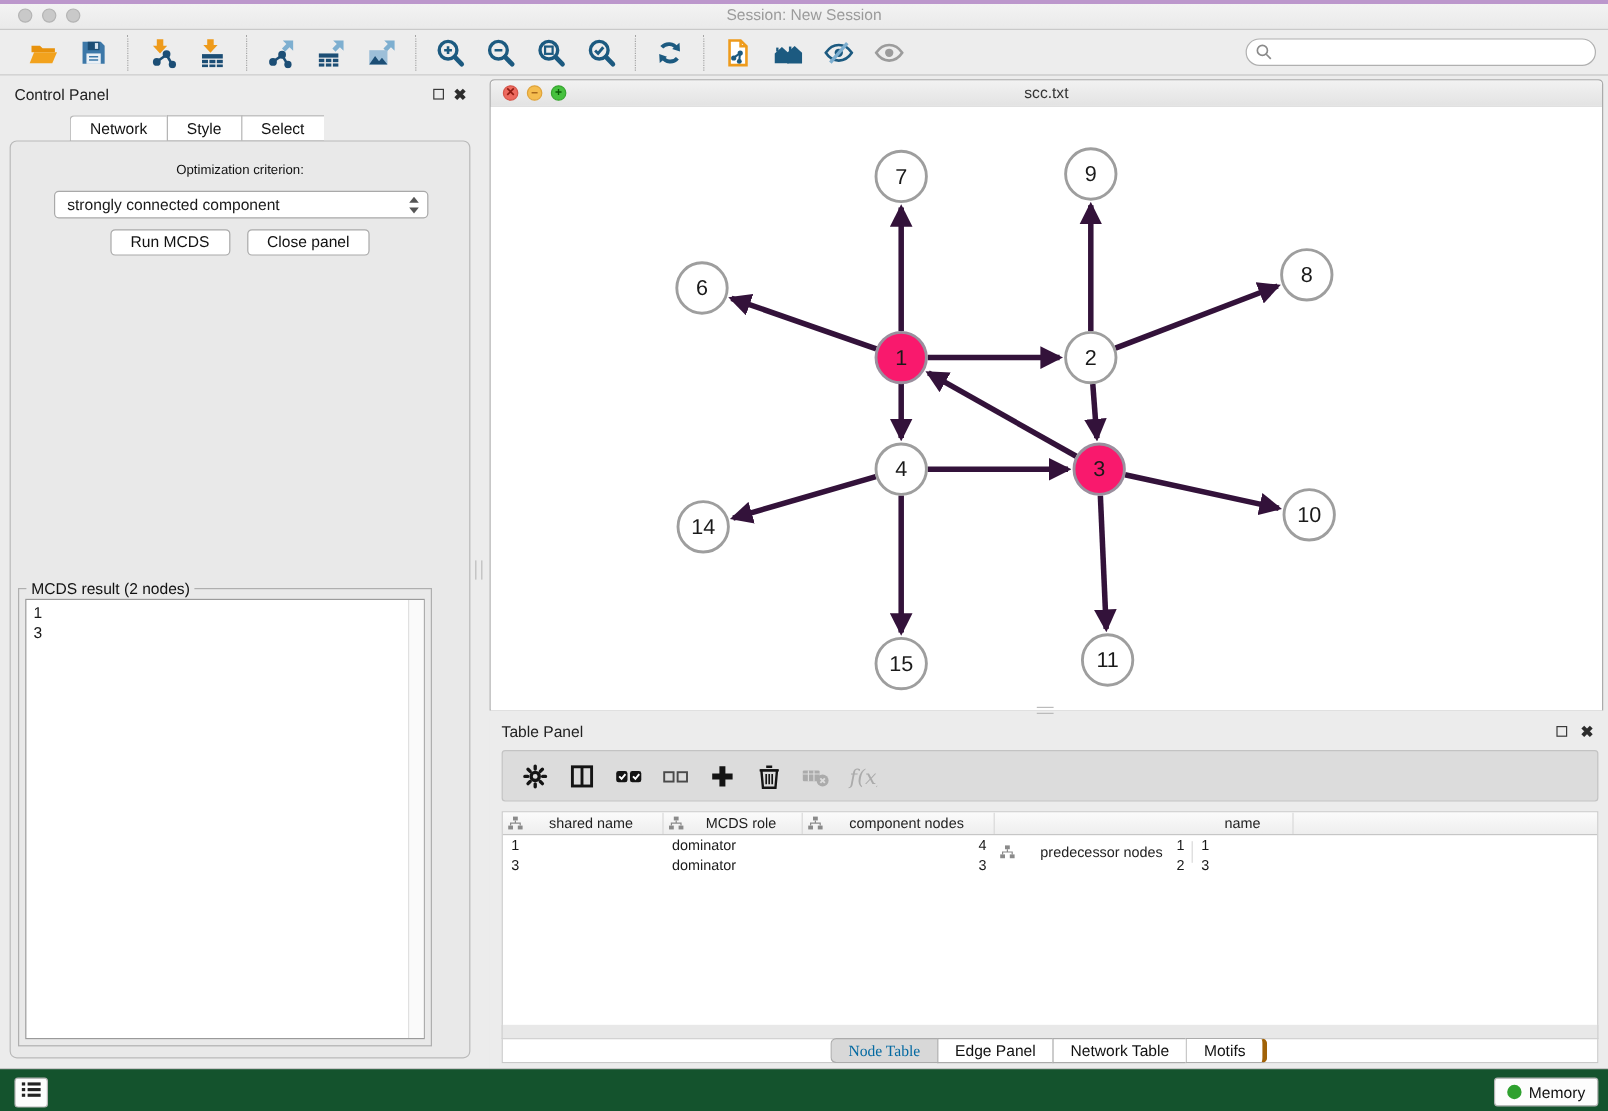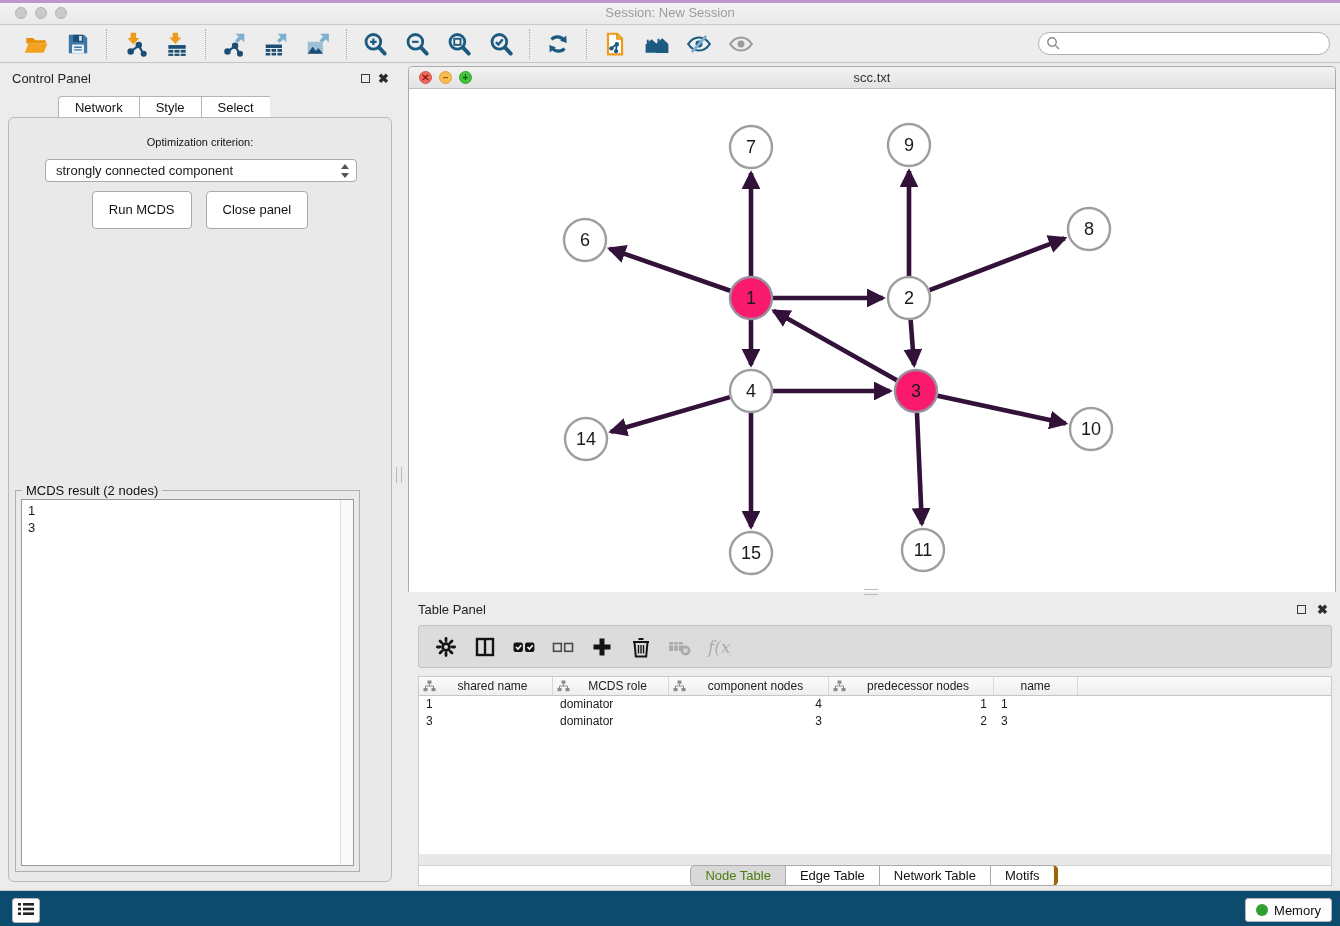--- a/index.html
+++ b/index.html
@@ -42,21 +42,21 @@
   .cp-tab:last-child { border-right:1px solid #C2C2C2; border-top-right-radius:4px; }
   .cp-tab.sel { background:#EDEDED; color:#C6C6C6; border-color:#C9C9C9;margin-top:28px; }
 
   .cp-content { position:absolute; left:8px; top:54px; width:384px; height:765px;
     background:#E9E9E9; border:1px solid #B9B9B9; border-radius:6px; }
   .opt-label { position:absolute; left:0; right:0; top:18px; text-align:center; font-size:11px; color:#111; }
   .dropdown { position:absolute; left:36px; top:41px; width:312px; height:23px; background:#fff;
     border:1px solid #A9A9A9; border-radius:4px; font-size:13px; line-height:21px; padding-left:10px; }
   .dropdown .spin { position:absolute; right:6px; top:3px; width:10px; height:16px; }
   .btn-row { position:absolute; left:0; right:0; top:73px; display:flex; justify-content:center; gap:14px; }
-  .pbtn { height:38px; padding:0 16px; background:#fff; border:1px solid #A9A9A9; border-radius:4px;
+  .pbtn { height:22px; padding:0 16px; background:#fff; border:1px solid #A9A9A9; border-radius:4px;
     font-size:13px; line-height:20px; color:#111; }
 
   .mcds-fieldset { position:absolute; left:6px; top:372px; width:345px; height:382px;
     border:1px solid #AFAFAF; background:#E9E9E9; }
   .mcds-legend { position:absolute; left:6px; top:-8px; background:#E9E9E9; padding:0 4px; font-size:13px; color:#111; }
   .mcds-text { position:absolute; left:5px; top:8px; right:5px; bottom:5px; background:#fff;
     border:1px solid #9a9a9a; font-size:13px; line-height:17px; padding:2px 6px; }
   .mcds-scroll { position:absolute; right:0; top:0; bottom:0; width:13px; background:#FAFAFA; border-left:1px solid #E0E0E0; }
 
   
@@ -89,24 +89,24 @@
   .th-cell svg { position:absolute; left:4px; top:3px; }
   .tr-row { display:flex; height:17px; font-size:12px; }
   .td-cell { padding:1px 7px; overflow:hidden; white-space:nowrap; }
   .tp-hscroll { position:absolute; left:10px; right:8px; top:257px; height:12px; background:#E8E8E8;
     border:1px solid #D2D2D2; border-top:none; }
   .tp-tabs { position:absolute; left:0; right:0; top:268px; display:flex; justify-content:center; }
   .tp-tab { height:21px; padding:0 14px; font-size:13px; line-height:20px; background:#fff;
     border:1px solid #ABABAB; border-right:none; color:#111; }
   .tp-tab:first-child { border-radius:5px 0 0 5px; }
   .tp-tab:last-child { border-right:4px solid #a16207; border-radius:0 5px 5px 0; }
-  .tp-tab.sel { background:#D8D8D8; color:#4d7c0f; }
+  .tp-tab.sel { background:#D8D8D8; color:#0369a1;font-family:Liberation Serif, serif; }
 
   
-  .statusbar { position:absolute; left:0; top:890px; width:1340px; height:36px; background:#0c4a6e;
+  .statusbar { position:absolute; left:0; top:890px; width:1340px; height:36px; background:#14532d;
     border-top:1px solid #C6C6C6; }
   .sb-left { position:absolute; left:12px; top:7px; width:28px; height:25px; background:#FDFDFD;
     border:1px solid #B5B5B5; border-radius:3px; display:flex; align-items:center; justify-content:center; }
   .sb-mem { position:absolute; right:8px; top:7px; height:24px; background:#FDFDFD; border:1px solid #B5B5B5;
     border-radius:3px; display:flex; align-items:center; gap:6px; padding:0 10px; font-size:13px; color:#111; }
   .mem-dot { width:12px; height:12px; border-radius:50%; background:#2FA12F; }
 </style>
 </head>
 <body>
 
@@ -498,21 +498,21 @@
           <svg width="13" height="12" viewBox="0 0 13 12">
             <g fill="#8a8a8a">
               <rect x="4.5" y="0.5" width="4" height="3.2"></rect>
               <rect x="0.5" y="8" width="4" height="3.2"></rect>
               <rect x="8.5" y="8" width="4" height="3.2"></rect>
             </g>
             <path d="M6.5 3.7v2.3M2.5 8V6h8v2" stroke="#8a8a8a" fill="none"></path>
           </svg>
           <span style="padding-left: 14px;">component nodes</span>
         </span>
-        <span class="th-cell" style="width: 165px;">
+        <span class="th-cell" style="width: 165px; margin-top: 24px;">
           <svg width="13" height="12" viewBox="0 0 13 12">
             <g fill="#8a8a8a">
               <rect x="4.5" y="0.5" width="4" height="3.2"></rect>
               <rect x="0.5" y="8" width="4" height="3.2"></rect>
               <rect x="8.5" y="8" width="4" height="3.2"></rect>
             </g>
             <path d="M6.5 3.7v2.3M2.5 8V6h8v2" stroke="#8a8a8a" fill="none"></path>
           </svg>
           <span style="padding-left: 14px;">predecessor nodes</span>
         </span>
@@ -534,21 +534,21 @@
           <span class="td-cell" style="width: 116px; text-align: left;">dominator</span>
           <span class="td-cell" style="width: 160px; text-align: right;">3</span>
           <span class="td-cell" style="width: 165px; text-align: right;">2</span>
           <span class="td-cell" style="width: 84px; text-align: left;">3</span>
         </div>
       </div>
   </div>
   <div class="tp-hscroll"></div>
   <div class="tp-tabs" id="tp-tabs">
       <span class="tp-tab sel">Node Table</span>
-      <span class="tp-tab">Edge Table</span>
+      <span class="tp-tab">Edge Panel</span>
       <span class="tp-tab">Network Table</span>
       <span class="tp-tab">Motifs</span>
     </div>
 </div>
 
 <div class="statusbar">
   <div class="sb-left">
     <span>
       <svg width="16" height="14" viewBox="0 0 16 14">
           <g fill="#222">

